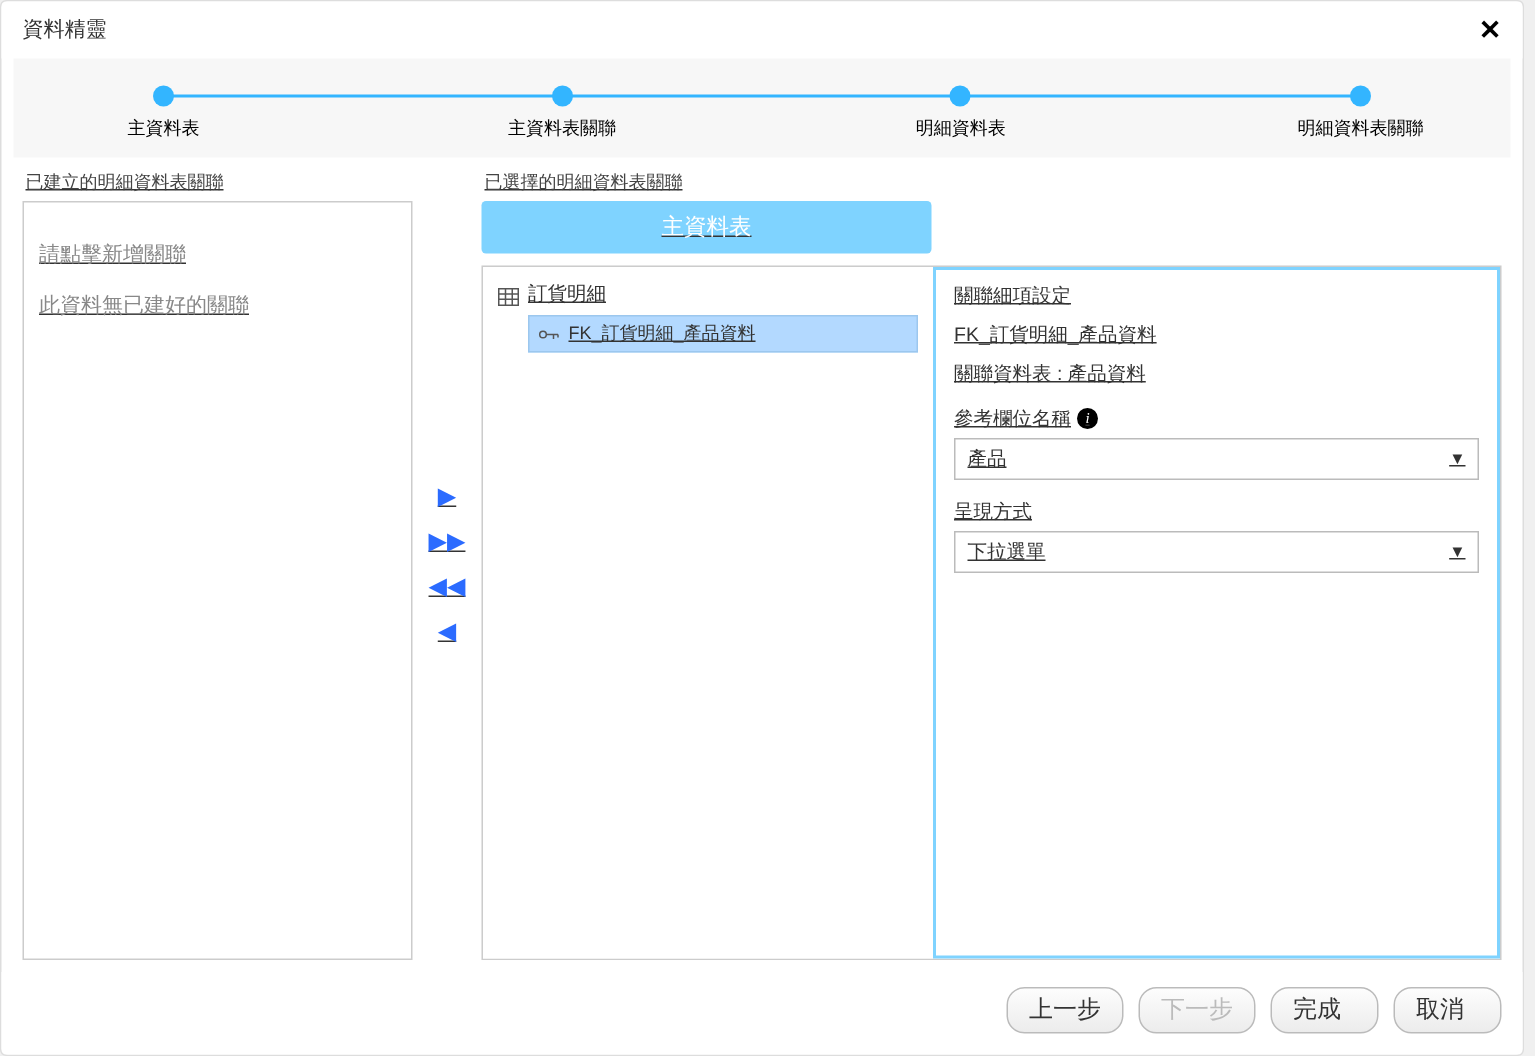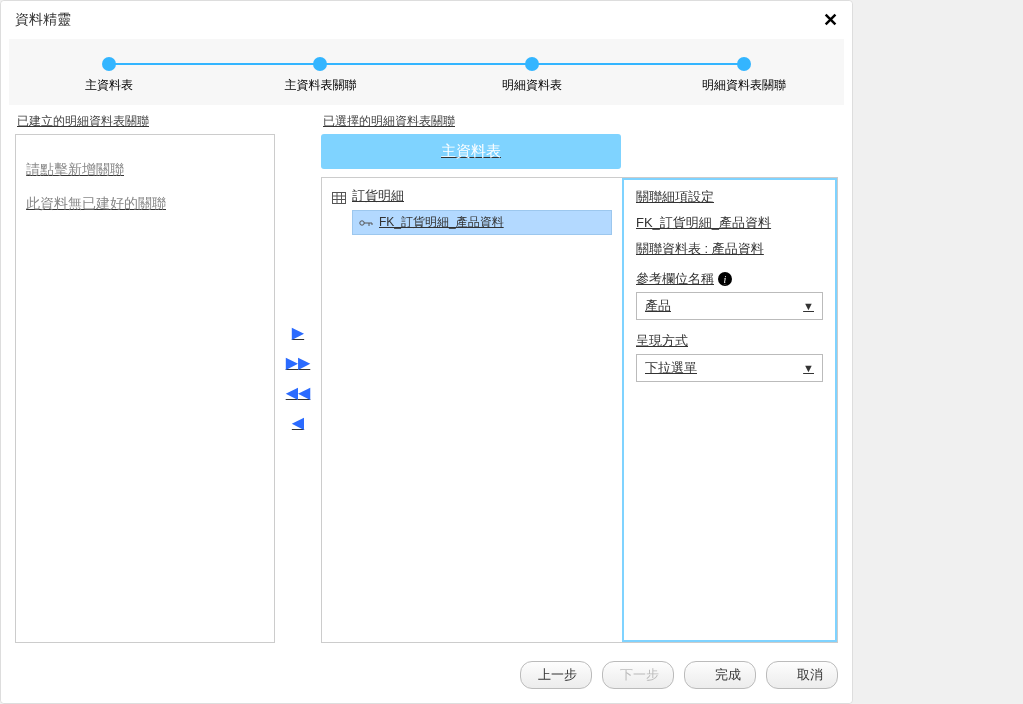--- a/index.html
+++ b/index.html
@@ -5,21 +5,21 @@
   * { box-sizing: border-box; }
   html, body {
     margin: 0; padding: 0;
     font-family: "Microsoft JhengHei", "PingFang TC", Arial, sans-serif;
     font-size: 13px;
     background: #f0f0f0;
     color: #333;
   }
   .dialog {
     position: relative;
-    width: 853px; height: 704px;
+    width: 1016px; height: 704px;
     background: #fff;
     border: 1px solid #ddd;
     border-radius: 4px;
     display: flex; flex-direction: column;
   }
   .dialog-header {
     padding: 10px 14px;
     background: #fff;
     border-radius: 4px 4px 0 0;
     display: flex; align-items: center; justify-content: space-between;
@@ -155,22 +155,22 @@
     display: flex; justify-content: flex-end; gap: 10px;
     background:#fff;
     border-radius: 0 0 4px 4px;
   }
   .btn {
     min-width: 72px;
     padding: 4px 14px;
     border: 1px solid #bbb;
     border-radius: 12px;
     background: linear-gradient(#fdfdfd,#ececec);
-    font-size: 13px;
-    text-align: right;
+    font-size: 16px;
+    text-align: left;
     cursor: pointer;
     color:#333;
   }
   .btn.disabled { color: #bbb; cursor: default; }
 
   .icon-table, .icon-key { display:inline-block; }
   svg { display:block; }
 </style>
 </head>
 <body>

